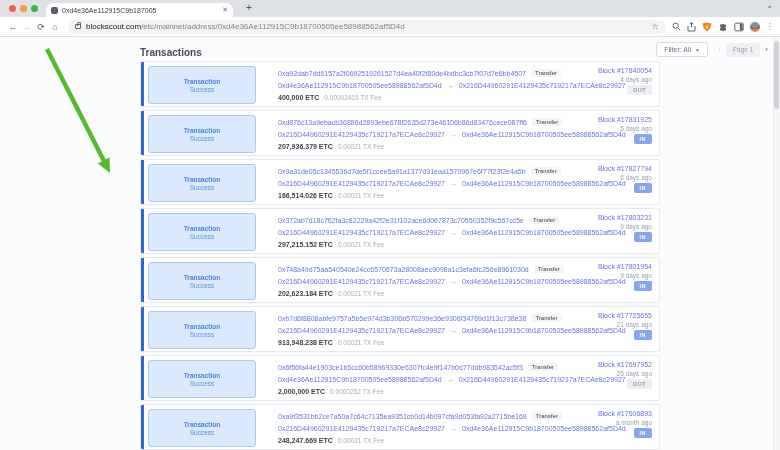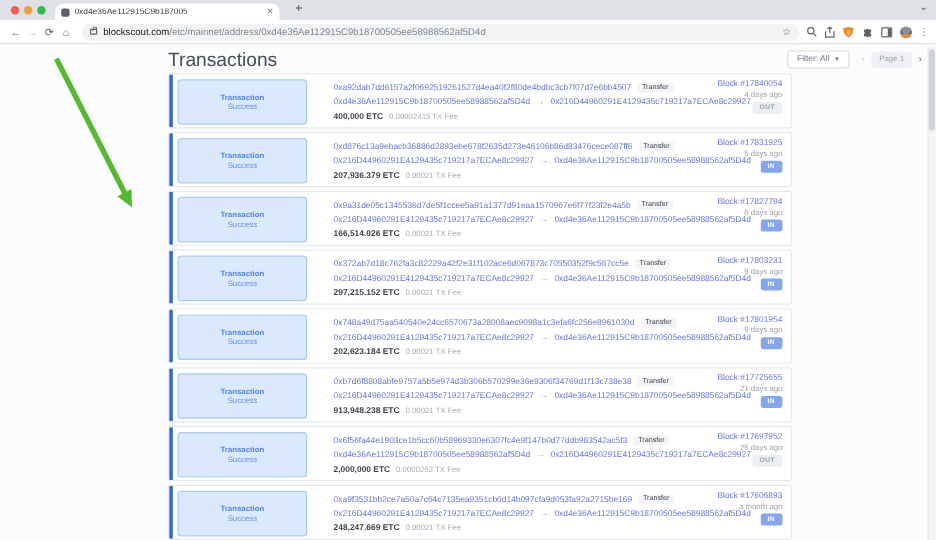--- a/index.html
+++ b/index.html
@@ -33,21 +33,21 @@
   .ob-star { margin-left:auto; font-size:8px; color:#5f6368; flex:0 0 auto; }
   .tb-icons { display:flex; align-items:center; gap:6px; flex:0 0 auto; }
   .tb-icons svg { display:block; }
   .avatar { width:10px; height:10px; border-radius:50%; background:radial-gradient(circle at 50% 35%, #8a909a 0 55%, #6d737d 56%);
             border-bottom:3px solid #e8833a; overflow:hidden; }
   .dots { font-size:8px; color:#5f6368; letter-spacing:0; line-height:3px; text-align:center; }
 
   
   .page { position:absolute; top:38px; left:0; right:0; bottom:0; background:#fbfcfd; }
   .page-head { position:absolute; top:4px; left:140px; right:120px; height:18px; }
-  .page-title { font-size:16px; font-weight:normal; color:#474c56; }
+  .page-title { font-size:10px; font-weight:bold; color:#474c56; }
   .head-right { position:absolute; right:-108px; top:0; display:flex; align-items:center; gap:10px; }
   .filter-btn { border:1px solid #d8dce2; background:#fff; border-radius:3px; height:15px;
                 font-size:7px; color:#6b7280; padding:0 7px; display:flex; align-items:center; gap:4px; }
   .caret { font-size:5px; color:#6b7280; }
   .pager { display:flex; align-items:center; gap:5px; }
   .pg-prev { font-size:8px; color:#c7cbd1; }
   .pg-next { font-size:8px; color:#565b63; }
   .pg-chip { background:#eef0f3; border-radius:3px; height:14px; padding:0 7px; font-size:6.5px;
              color:#9ba1ab; display:flex; align-items:center; }
 

